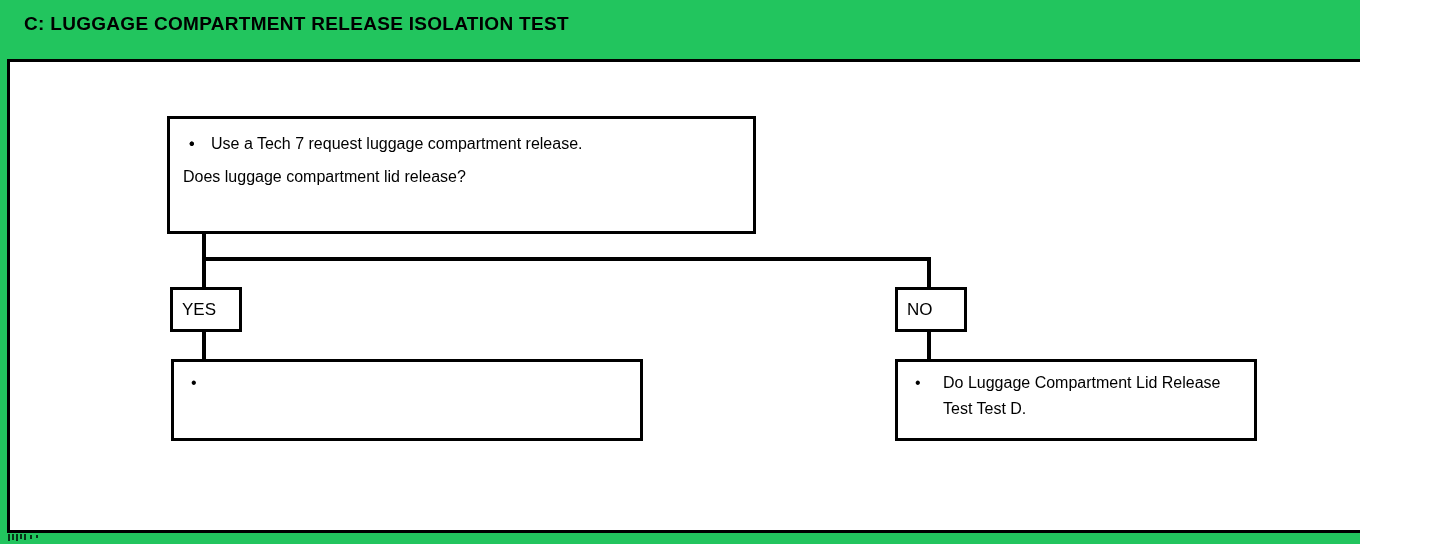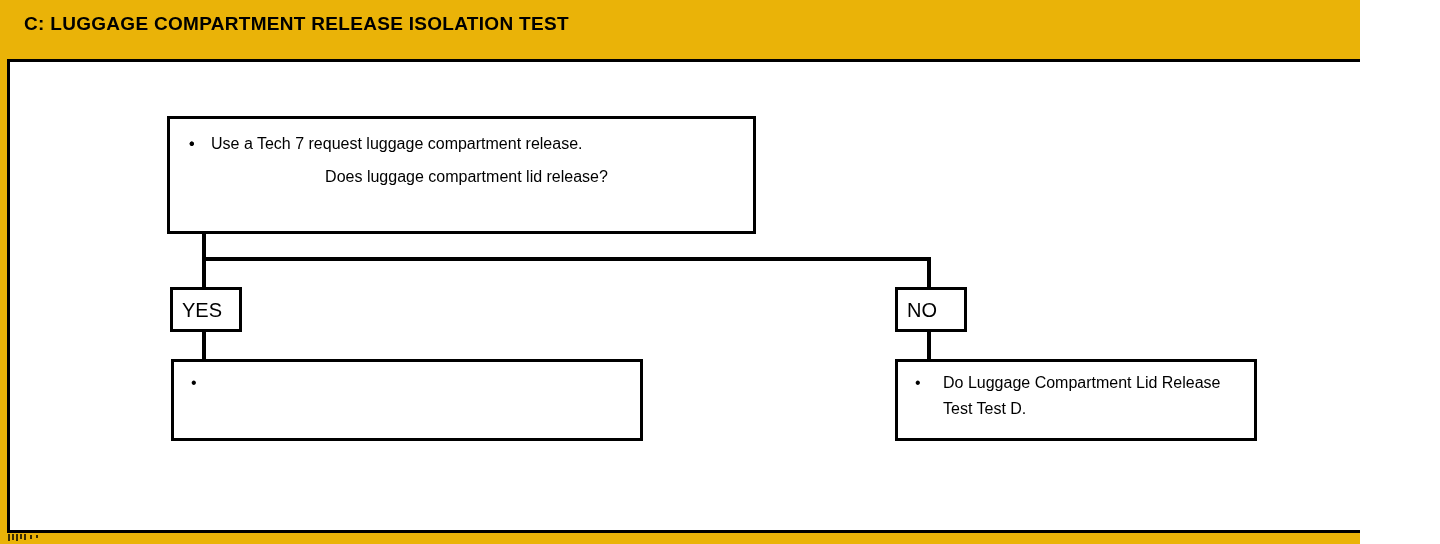--- a/index.html
+++ b/index.html
@@ -11,21 +11,21 @@
   body {
     font-family: "Liberation Sans", "DejaVu Sans", sans-serif;
     color: #000000;
     -webkit-font-smoothing: none;
   }
 
   #page {
     position: relative;
     width: 1360px;
     height: 544px;
-    background: #eab308;
+    background: #22c55e;
     overflow: hidden;
   }
 
   
   .page-title {
     position: absolute;
     left: 24px;
     top: 12px;
     font-size: 19px;
     font-weight: bold;
@@ -77,21 +77,21 @@
 
   
   .label-box {
     position: absolute;
     border: 3px solid #000000;
     box-sizing: border-box;
     background: #ffffff;
     display: flex;
     align-items: center;
     padding-left: 9px;
-    font-size: 20px;
+    font-size: 17px;
     line-height: 18px;
   }
   .label-yes {
     left: 170px;
     top: 287px;
     width: 72px;
     height: 45px;
   }
   .label-no {
     left: 895px;
@@ -114,21 +114,20 @@
   }
   .bullet-row .bullet {
     position: absolute;
     left: 14px;
     top: 0;
     font-size: 16px;
     line-height: inherit;
   }
   .plain-row {
     padding-left: 8px;
-    text-align: center;
   }
 
   .decision-text {
     left: 175px;
     top: 127px;
     width: 575px;
   }
 
   .action-text {
     font-size: 16px;

